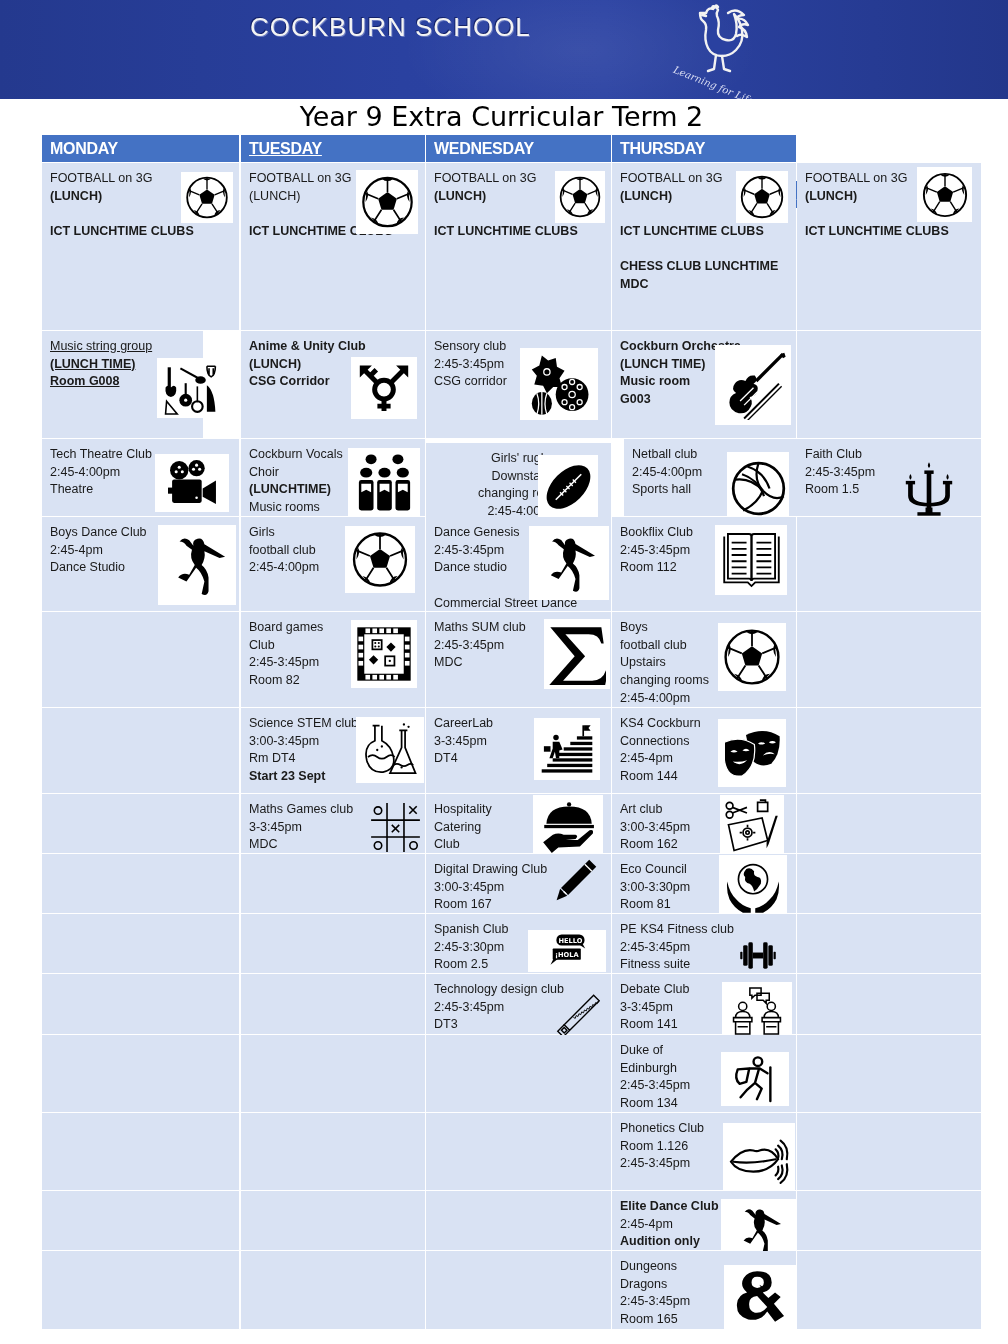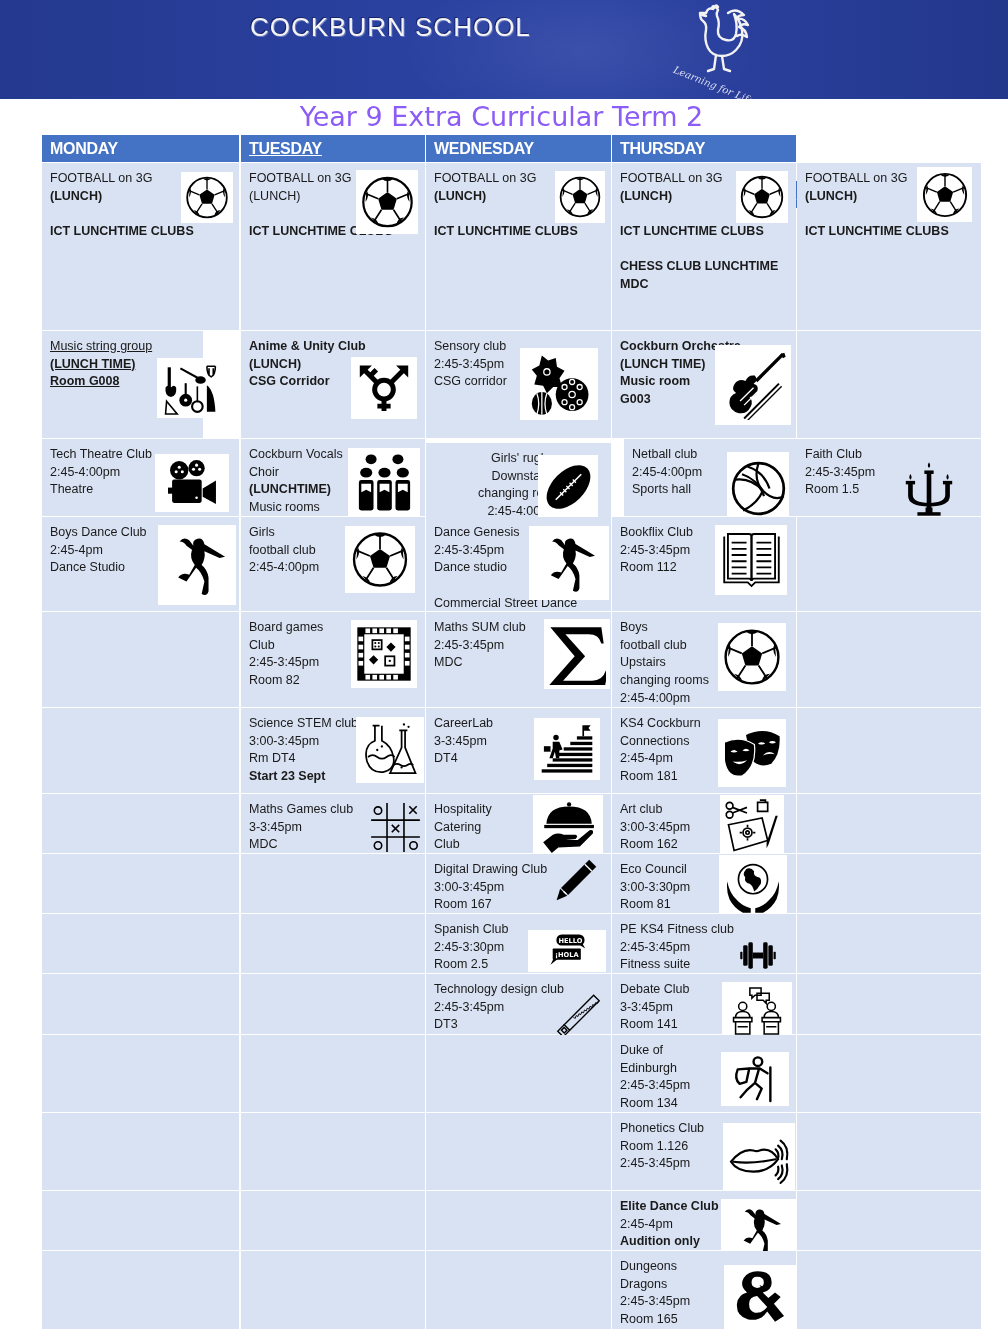--- a/index.html
+++ b/index.html
@@ -9,21 +9,21 @@
             background:linear-gradient(90deg,#24398e 0%,#2a41a0 40%,#2c43a3 60%,#23378b 100%); overflow:hidden; }
   .banner .swirl { position:absolute; left:400px; top:-30px; width:360px; height:160px; border-radius:50%;
                    background:radial-gradient(ellipse at center, rgba(255,255,255,0.07), rgba(255,255,255,0) 70%); }
   .banner .school-name { position:absolute; left:238px; top:12px; font-size:26px; letter-spacing:1px;
                          color:#f4f4f4; text-shadow:1px 1px 0 #6a7bc0, -1px -1px 0 #15236a; font-family:Liberation Sans, sans-serif;margin-left:12px; }
   .banner .tagline { position:absolute; left:240px; top:63px; font-size:17.5px; letter-spacing:1.4px;
                      color:#eaeaea; font-family:"DejaVu Sans", sans-serif; }
   .banner .motto { position:absolute; left:676px; top:64px; font-size:10px; color:#d8dcf2;
                    transform:rotate(22deg); transform-origin:left top; font-style:italic; font-family:"DejaVu Serif", serif; }
   .banner .logo { position:absolute; left:688px; top:3px; width:64px; height:72px; }
-  .title { position:absolute; left:0; top:100px; width:1003px; text-align:center; font-size:27px; color:#8b5cf6;
+  .title { position:absolute; left:0; top:100px; width:1003px; text-align:center; font-size:27px; color:#000000;
            font-family:"DejaVu Sans", sans-serif; line-height:34px; }
   .tbl { position:absolute; left:42px; top:135px; width:939px; }
   .hdr { position:absolute; top:0; height:27px; background:#4472c4; color:#fff; font-weight:bold;
          font-size:16px; line-height:27px; padding-left:8px; box-sizing:border-box; letter-spacing:-0.3px; }
   .cell { position:absolute; background:#d9e2f3; box-sizing:border-box; font-size:12.5px; line-height:17.7px;
           padding:7px 0 0 8px; overflow:visible; }
   .cell .line { display:block; white-space:nowrap; }
   .cell .b { font-weight:bold; }
   .cell .gap { display:block; height:17.7px; }
   .icon { position:absolute; background:#fff; display:flex; align-items:center; justify-content:center; }
@@ -526,21 +526,21 @@
           <polygon points="50,32 67,44 61,64 39,64 33,44" fill="#000"></polygon>
           <path d="M50 6 l0 26 M67 44 l24 -10 M61 64 l14 22 M39 64 l-14 22 M33 44 l-24 -10" stroke="#000" stroke-width="3"></path>
           <path d="M40 8 q10 8 20 0 z M88 28 q-6 10 2 22 z M80 78 q-12 0 -14 14 z M34 92 q-2 -12 -14 -14 z M10 50 q8 -12 2 -22 z" fill="#000"></path>
         </svg>
       </div>
     </div>
     <div class="cell" style="left: 570px; top: 573px; width: 184px; height: 85px;">
       <span class="line">KS4 Cockburn</span>
       <span class="line">Connections</span>
       <span class="line">2:45-4pm</span>
-      <span class="line">Room 181</span>
+      <span class="line">Room 144</span>
       <div class="icon" style="left: 106px; top: 11px; width: 68px; height: 68px;">
         <svg width="60" height="60" viewBox="0 0 100 100">
           <path d="M40 20 q30 -14 56 2 q2 30 -14 46 q-20 8 -34 -8z" fill="#000"></path>
           <path d="M4 32 q26 -12 50 4 q4 36 -20 52 q-26 4 -30 -26z" fill="#000" stroke="#fff" stroke-width="2"></path>
           <g fill="#fff">
             <path d="M14 48 q6 -6 12 0 q-6 2 -12 0z M34 46 q6 -6 12 0 q-6 2 -12 0z M18 64 q12 10 24 -2 q-12 4 -24 2z M60 34 q6 4 12 0 q-6 -4 -12 0z M78 32 q6 4 12 0 q-6 -4 -12 0z M68 54 q10 -10 20 -2 q-10 -2 -20 2z"></path>
           </g>
         </svg>
       </div>
     </div>

